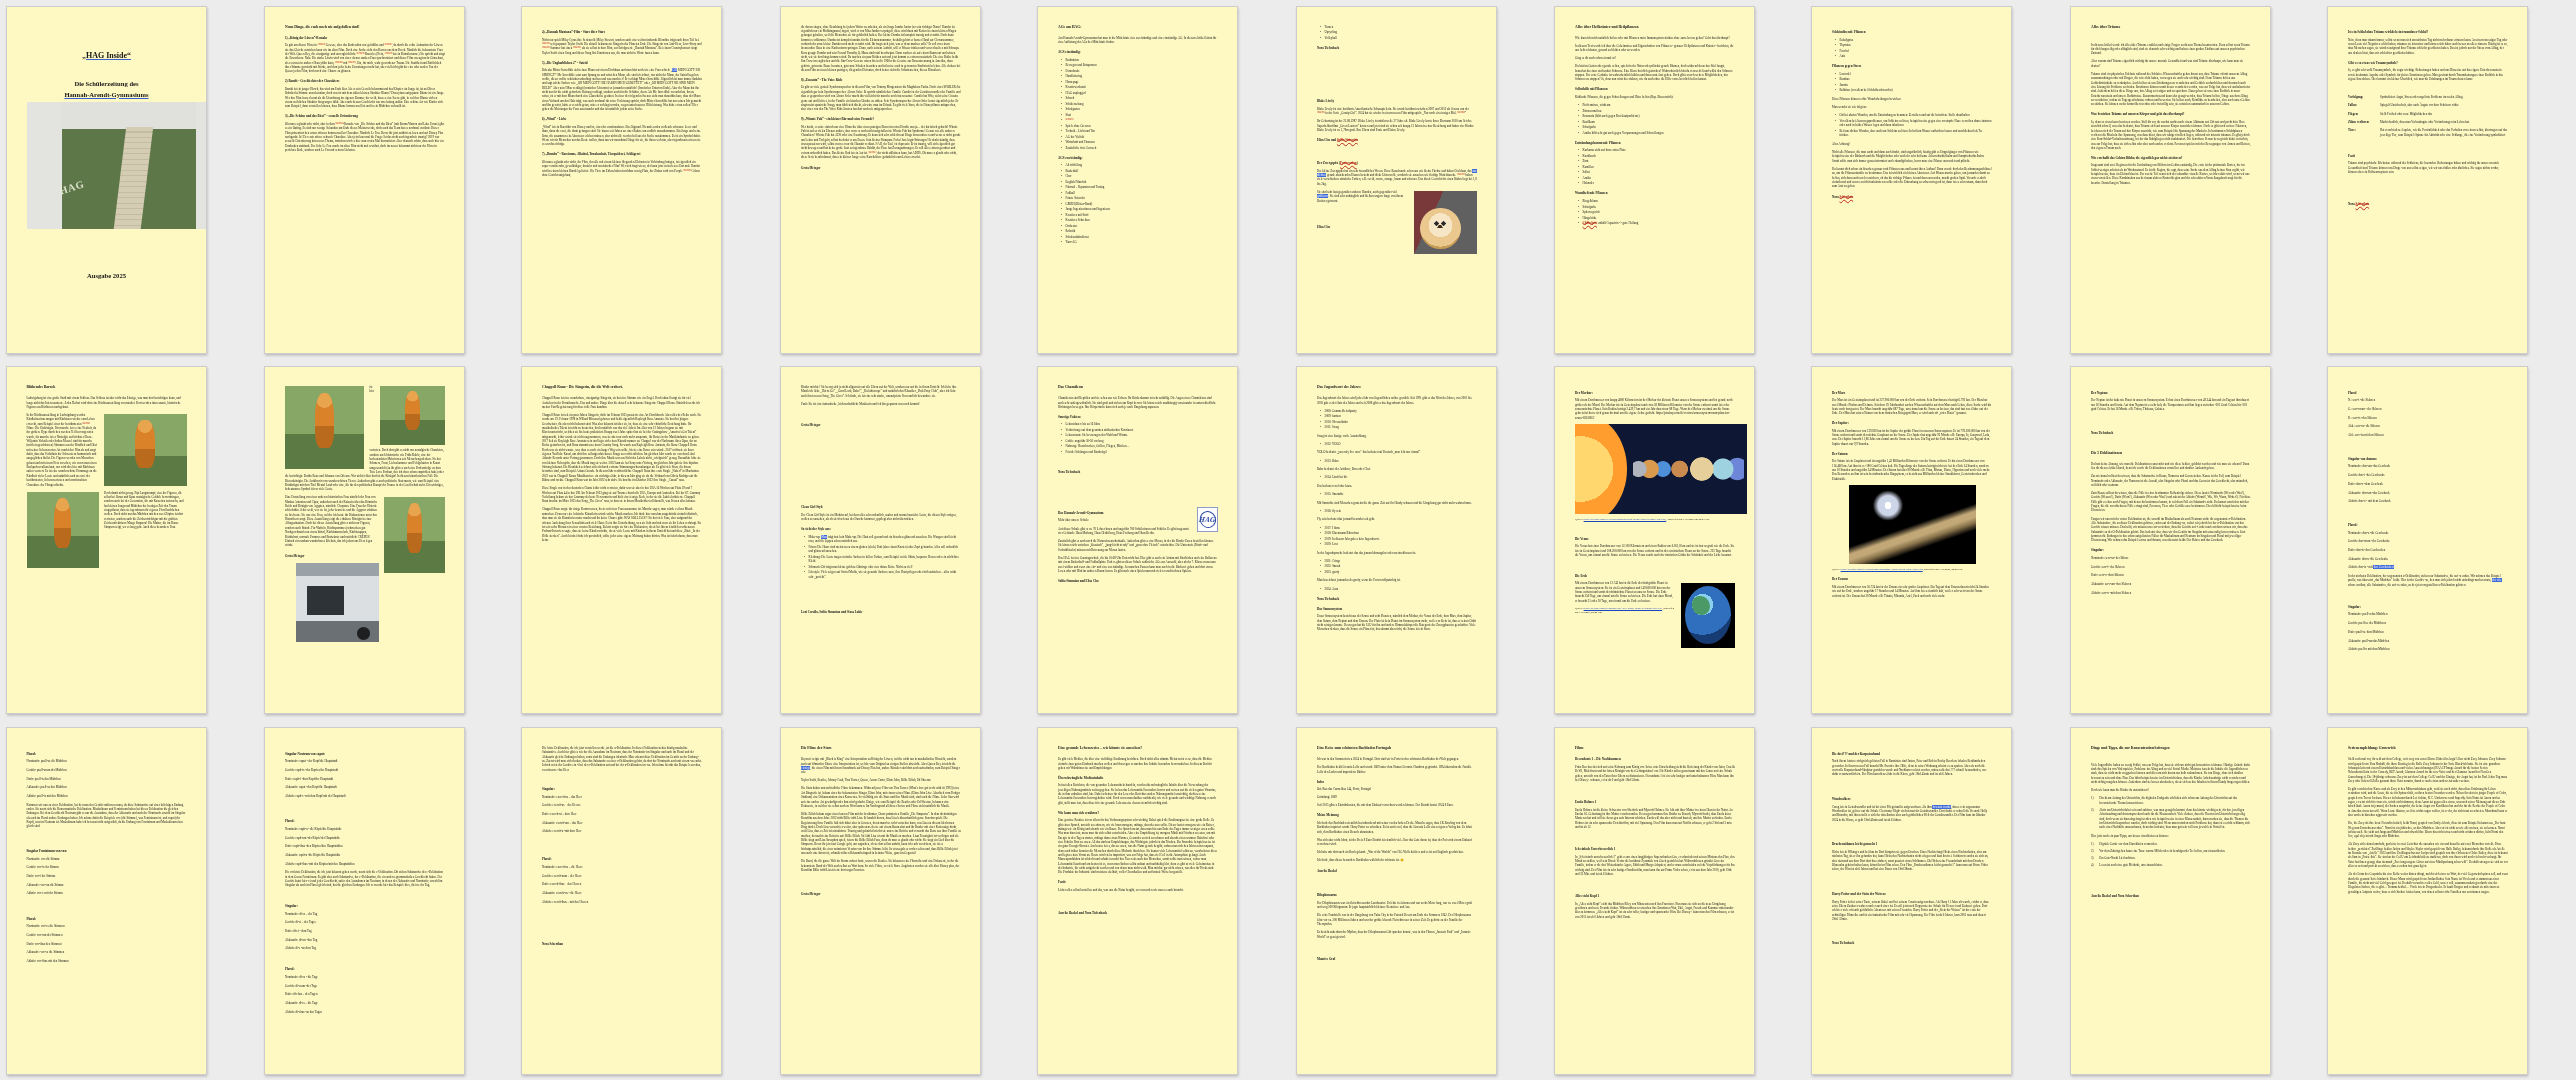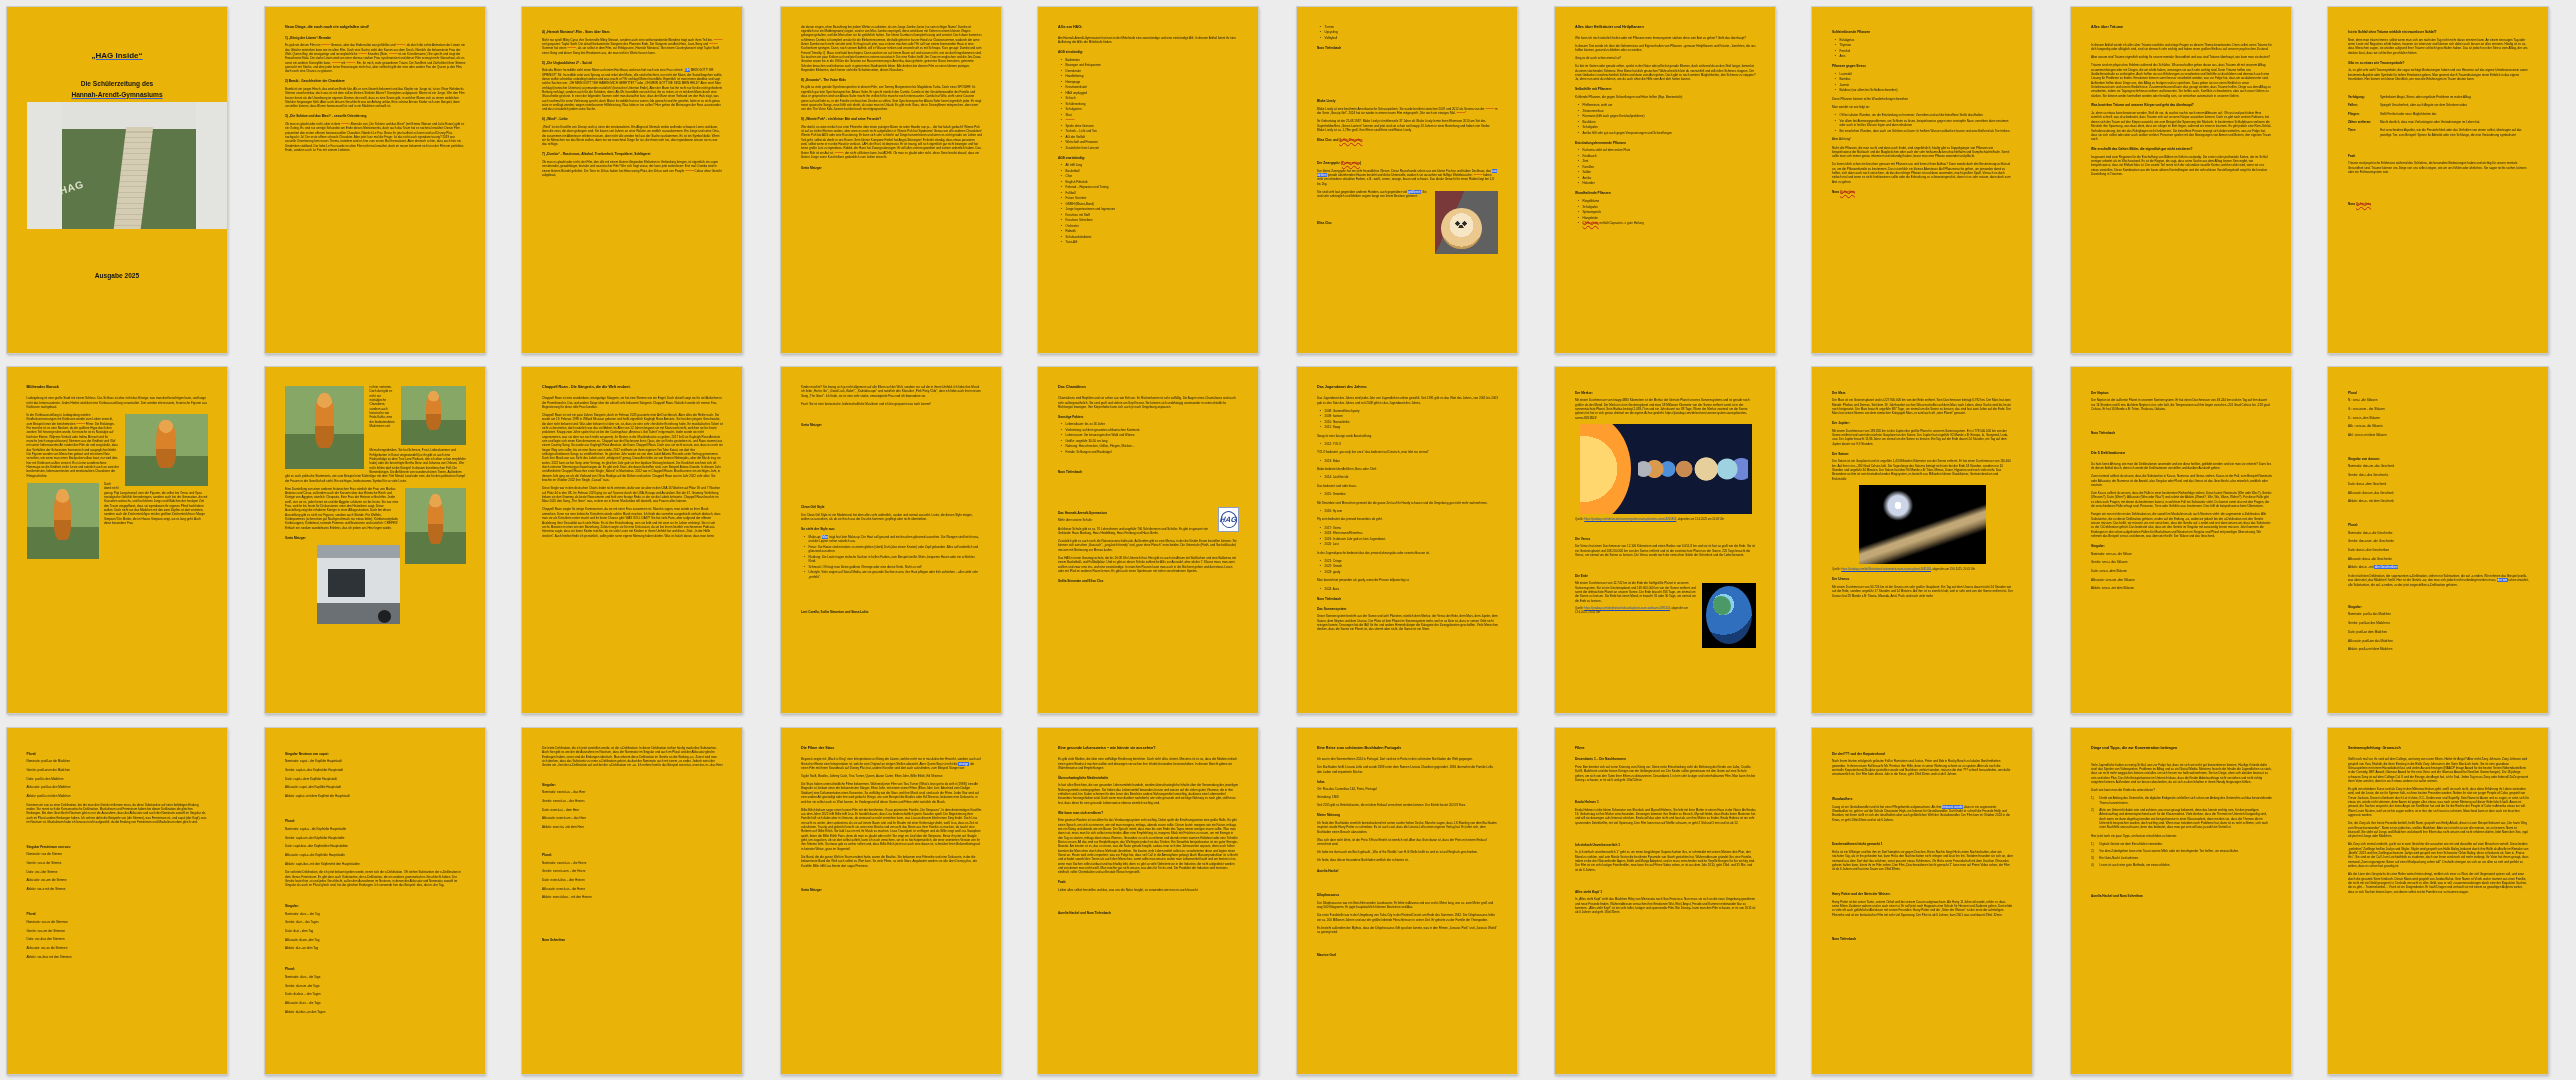--- a/index.html
+++ b/index.html
@@ -5,26 +5,27 @@
   html,body{margin:0;padding:0;}
   body{
     width:2576px;height:1081px;position:relative;
     background:#ececec;
     font-family:"Liberation Sans", sans-serif;
     color:#161616;
     -webkit-font-smoothing:antialiased;
   }
   #grid{position:absolute;inset:0;}
   .page{
-    position:absolute;width:222px;height:348px;background:#eab308;
+    position:absolute;width:201px;height:348px;background:#fef9c3;
     border:0.7px solid #cccccc;
     box-shadow:1.4px 2.1px 2.8px rgba(0,0,0,.25);
     box-sizing:border-box;
     padding:18px 19px 12.4px 20px;
     overflow:hidden;
+    font-family:Liberation Serif, serif;
   }
   
   .h1{font-size:3.7px;font-weight:bold;margin:0 0 6.2px 0;line-height:1.35;}
   .h2{font-size:3.2px;font-weight:bold;margin:5.5px 0 3.4px 0;line-height:1.35;}
   .p {font-size:3px;line-height:1.45;margin:0 0 3.8px 0;text-align:left;}
   .caption{font-size:2.7px;line-height:1.4;margin:1.4px 0 4.1px 0;color:#222;}
   .author{font-size:3.1px;font-weight:bold;margin:6.2px 0 3.4px 0;}
   .ul{margin:0 0 4.1px 1.4px;}
   .li{font-size:3px;line-height:1.5;padding-left:6.2px;position:relative;margin-bottom:1px;}
   .li::before{content:"•";position:absolute;left:1.4px;top:0;font-size:3.1px;}

